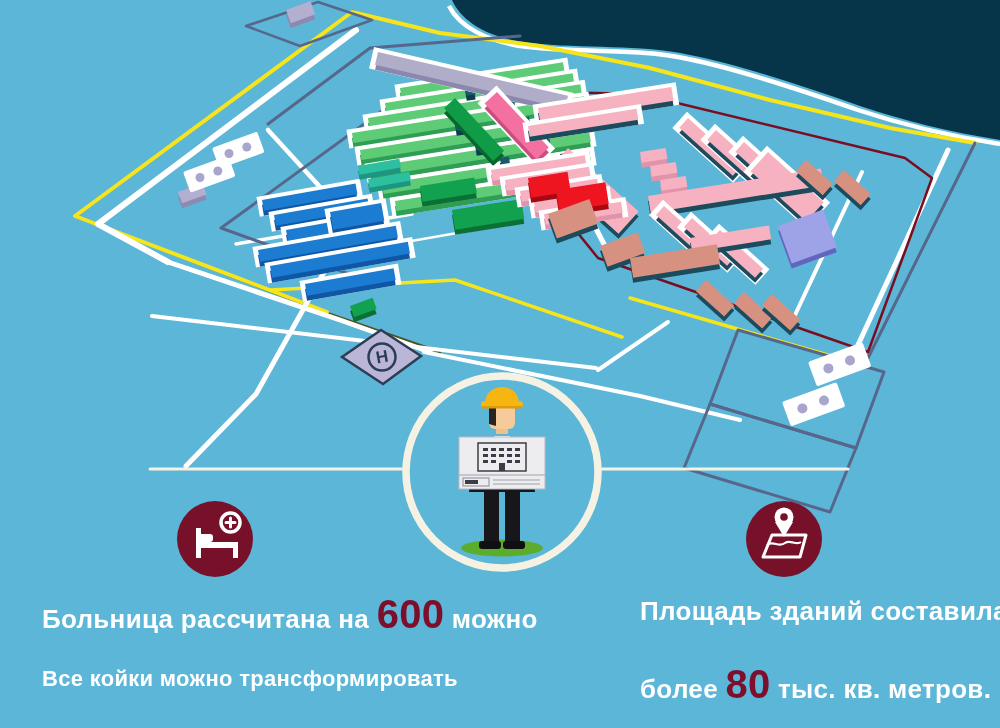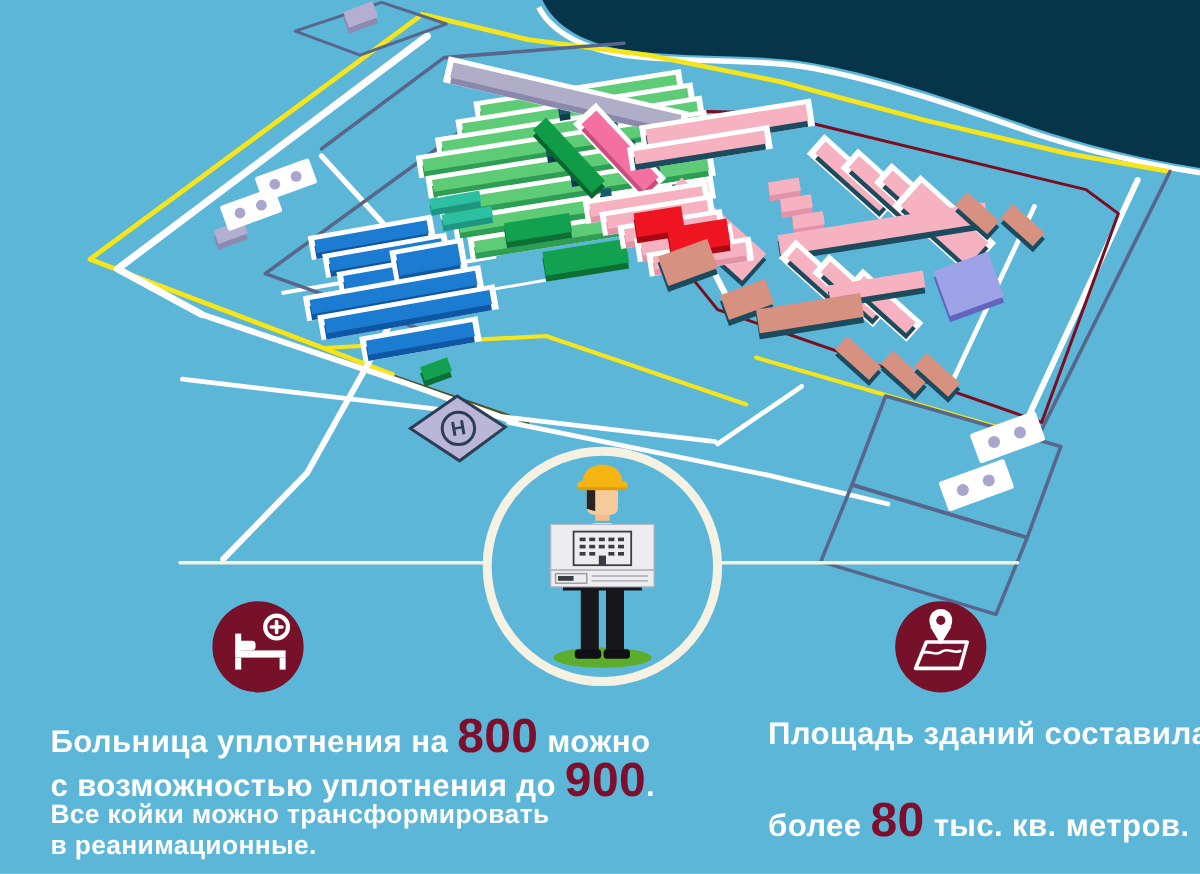--- a/index.html
+++ b/index.html
@@ -431,25 +431,21 @@
         <polygon points="763,557 772,535 806,535 800,557" fill="none" stroke="#FFFFFF" stroke-width="3" stroke-linejoin="round"></polygon>
         <path d="M 767,545 C 773,540 779,548 785,543 C 790,539 796,546 801,542" fill="none" stroke="#FFFFFF" stroke-width="2.2"></path>
         <path d="M 775,522 L 784,537 L 793,522 Z" fill="#FFFFFF"></path>
         <circle cx="784" cy="517" r="9.5" fill="#FFFFFF"></circle>
         <circle cx="784" cy="517" r="3.8" fill="#771129"></circle>
       </g>
     </g>
   </svg>
 
   <div class="txtline fs-main" style="left:42px;top:594px;">
-    <span>Больница уплотнения на </span><span class="num">800</span><span> можно</span>
-  </div>
-  <div class="txtline fs-main" style="left:42px;top:630px;">
-    <span>с возможностью уплотнения до </span><span class="num">900</span><span>.</span>
+    <span>Больница рассчитана на </span><span class="num">600</span><span> можно</span>
   </div>
   <div class="txtline fs-sub" style="left:42px;top:668px;">Все койки можно трансформировать</div>
-  <div class="txtline fs-sub" style="left:42px;top:694px;">в реанимационные.</div>
 
   <div class="txtline fs-main" style="left:640px;top:598px;">Площадь зданий составила</div>
   <div class="txtline fs-main" style="left:640px;top:664px;">
     <span>более </span><span class="num">80</span><span> тыс. кв. метров.</span>
   </div>
 </div>
 
 </body></html>

